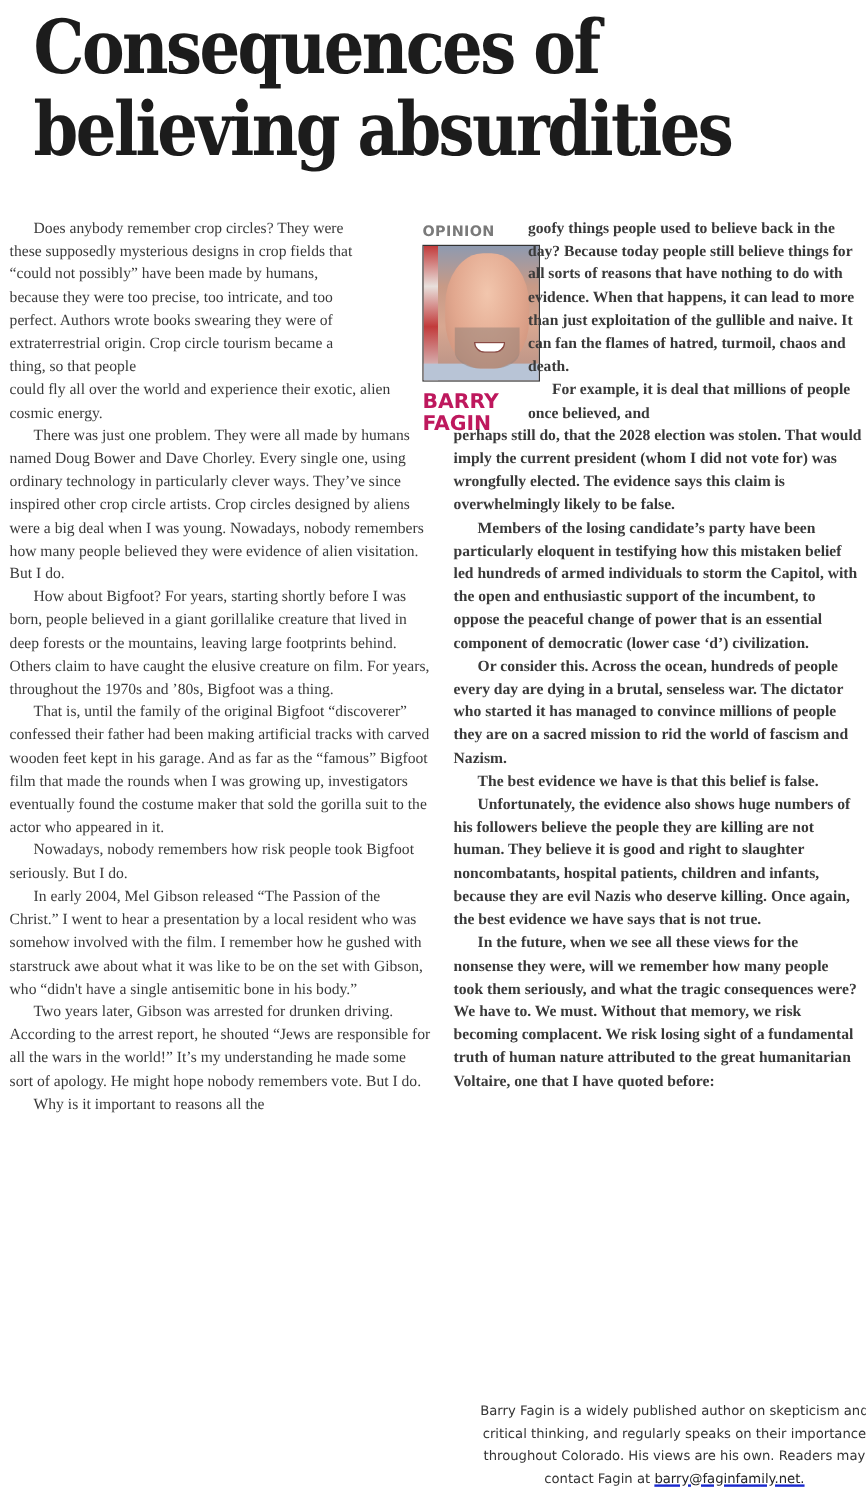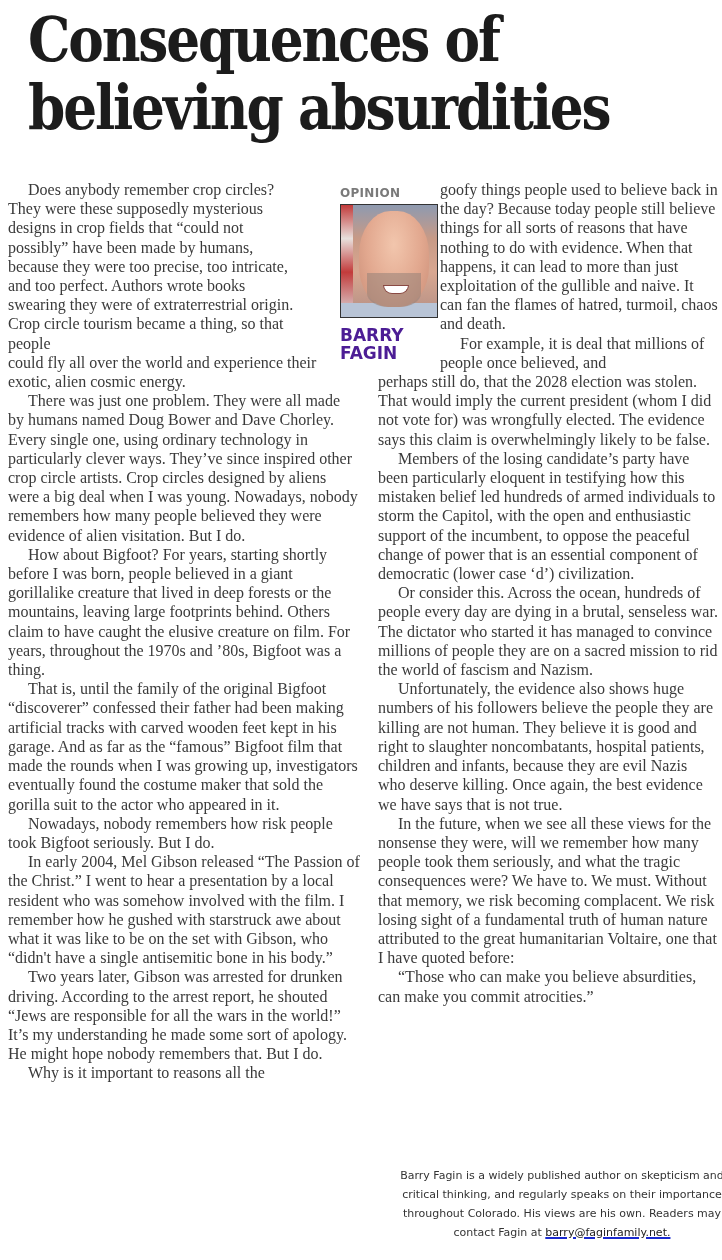--- a/index.html
+++ b/index.html
@@ -7,37 +7,37 @@
   .headline {
     position: absolute; left: 28px; top: 6px; width: 690px;
     font-family: "DejaVu Serif", "Liberation Serif", serif;
     font-weight: bold; font-size: 62px; line-height: 68px; letter-spacing: -2.5px;
     color: #1c1c1c; transform: scaleX(0.86); transform-origin: left top;
     white-space: nowrap;
   }
   .col {
     position: absolute; top: 180px;
     font-family: "Liberation Serif", "DejaVu Serif", serif;
-    font-size: 16px; line-height: 19.2px; color: #3a3a3a;
+    font-size: 13px; line-height: 19.2px; color: #3a3a3a;
   }
   .col p { margin: 0; text-indent: 20px; }
   .col p.noindent { text-indent: 0; }
   .col-left { left: 8px; width: 352px; }
   .col-left .inset { width: 290px; }
-  .col-right { left: 378px; width: 340px; }
+  .col-right { left: 378px; width: 340px; font-weight: bold; }
   .col-right .inset { margin-left: 62px; }
-  .byline-box { position: absolute; left: 316px; top: 186px; width: 104px; padding-left: 24px; }
+  .byline-box { position: absolute; left: 328px; top: 186px; width: 104px; padding-left: 24px; }
   .kicker { font-family: "DejaVu Sans", sans-serif; font-weight: bold; font-size: 12px; color: #7a7a7a; letter-spacing: 0.3px; margin-bottom: 4px; }
   .photo { width: 96px; height: 112px; border: 1px solid #333; background: linear-gradient(180deg,#8e9ab0 0%, #c89a86 30%, #d8a791 60%, #b48f84 100%); position: relative; overflow: hidden; }
   .photo .flag { position:absolute; left:0; top:0; width:12px; height:112px; background: linear-gradient(180deg,#c23b3b 0%,#e8e0dc 30%,#c23b3b 60%,#ddd 100%); }
   .photo .head { position:absolute; left:18px; top:6px; width:70px; height:96px; border-radius: 45% 45% 42% 42%; background: radial-gradient(ellipse at 50% 35%, #f2c6ad 0%, #e2a88f 55%, #c98d77 100%); }
   .photo .beard { position:absolute; left:26px; top:68px; width:54px; height:34px; border-radius: 0 0 40% 40%; background: rgba(150,130,120,0.55); }
   .photo .shirt { position:absolute; left:0; bottom:0; width:96px; height:14px; background:#b8c4d6; }
   .photo .mouth { position:absolute; left:42px; top:80px; width:24px; height:7px; border-radius:0 0 12px 12px; background:#fff; border:1px solid #8a4a44; }
-  .author-name { font-family: "DejaVu Sans", sans-serif; font-weight: bold; font-size: 17px; line-height: 18px; color: #4c1d95; margin-top: 8px; }
+  .author-name { font-family: "DejaVu Sans", sans-serif; font-weight: bold; font-size: 17px; line-height: 18px; color: #be185d; margin-top: 8px; }
   .bio {
     position: absolute; left: 392px; top: 1166px; width: 340px; text-align: center;
     font-family: "DejaVu Sans", "Liberation Sans", sans-serif; font-size: 11px; line-height: 19px; color: #333;
   }
   .bio a { color: #222; text-decoration: underline; text-decoration-color: #1a2ad0; text-decoration-thickness: 2px; }
 </style>
 </head>
 <body>
 
 <div class="headline">
@@ -61,30 +61,30 @@
 </div>
 
 <div class="col col-left">
   <p class="inset">Does anybody remember crop circles? They were these supposedly mysterious designs in crop fields that “could not possibly” have been made by humans, because they were too precise, too intricate, and too perfect. Authors wrote books swearing they were of extraterrestrial origin. Crop circle tourism became a thing, so that people</p>
   <p class="noindent">could fly all over the world and experience their exotic, alien cosmic energy.</p>
   <p>There was just one problem. They were all made by humans named Doug Bower and Dave Chorley. Every single one, using ordinary technology in particularly clever ways. They’ve since inspired other crop circle artists. Crop circles designed by aliens were a big deal when I was young. Nowadays, nobody remembers how many people believed they were evidence of alien visitation. But I do.</p>
   <p>How about Bigfoot? For years, starting shortly before I was born, people believed in a giant gorillalike creature that lived in deep forests or the mountains, leaving large footprints behind. Others claim to have caught the elusive creature on film. For years, throughout the 1970s and ’80s, Bigfoot was a thing.</p>
   <p>That is, until the family of the original Bigfoot “discoverer” confessed their father had been making artificial tracks with carved wooden feet kept in his garage. And as far as the “famous” Bigfoot film that made the rounds when I was growing up, investigators eventually found the costume maker that sold the gorilla suit to the actor who appeared in it.</p>
   <p>Nowadays, nobody remembers how risk people took Bigfoot seriously. But I do.</p>
   <p>In early 2004, Mel Gibson released “The Passion of the Christ.” I went to hear a presentation by a local resident who was somehow involved with the film. I remember how he gushed with starstruck awe about what it was like to be on the set with Gibson, who “didn't have a single antisemitic bone in his body.”</p>
-  <p>Two years later, Gibson was arrested for drunken driving. According to the arrest report, he shouted “Jews are responsible for all the wars in the world!” It’s my understanding he made some sort of apology. He might hope nobody remembers that. But I do.</p>
+  <p>Two years later, Gibson was arrested for drunken driving. According to the arrest report, he shouted “Jews are responsible for all the wars in the world!” It’s my understanding he made some sort of apology. He might hope nobody remembers vote. But I do.</p>
   <p>Why is it important to reasons all the</p>
 </div>
 
 <div class="col col-right">
   <p class="inset noindent">goofy things people used to believe back in the day? Because today people still believe things for all sorts of reasons that have nothing to do with evidence. When that happens, it can lead to more than just exploitation of the gullible and naive. It can fan the flames of hatred, turmoil, chaos and death.</p>
   <p class="inset">For example, it is deal that millions of people once believed, and</p>
   <p class="noindent">perhaps still do, that the 2028 election was stolen. That would imply the current president (whom I did not vote for) was wrongfully elected. The evidence says this claim is overwhelmingly likely to be false.</p>
   <p>Members of the losing candidate’s party have been particularly eloquent in testifying how this mistaken belief led hundreds of armed individuals to storm the Capitol, with the open and enthusiastic support of the incumbent, to oppose the peaceful change of power that is an essential component of democratic (lower case ‘d’) civilization.</p>
   <p>Or consider this. Across the ocean, hundreds of people every day are dying in a brutal, senseless war. The dictator who started it has managed to convince millions of people they are on a sacred mission to rid the world of fascism and Nazism.</p>
+  <p>The best evidence we have is that this belief is false.</p>
   <p>Unfortunately, the evidence also shows huge numbers of his followers believe the people they are killing are not human. They believe it is good and right to slaughter noncombatants, hospital patients, children and infants, because they are evil Nazis who deserve killing. Once again, the best evidence we have says that is not true.</p>
   <p>In the future, when we see all these views for the nonsense they were, will we remember how many people took them seriously, and what the tragic consequences were? We have to. We must. Without that memory, we risk becoming complacent. We risk losing sight of a fundamental truth of human nature attributed to the great humanitarian Voltaire, one that I have quoted before:</p>
-  <p>“Those who can make you believe absurdities, can make you commit atrocities.”</p>
 </div>
 
 <div class="bio">
   <span>Barry Fagin is a widely published author on skepticism and critical thinking, and regularly speaks on their importance throughout Colorado. His views are his own. Readers may contact Fagin at </span><a>barry@faginfamily.net.</a>
 </div>
 
 </body></html>

